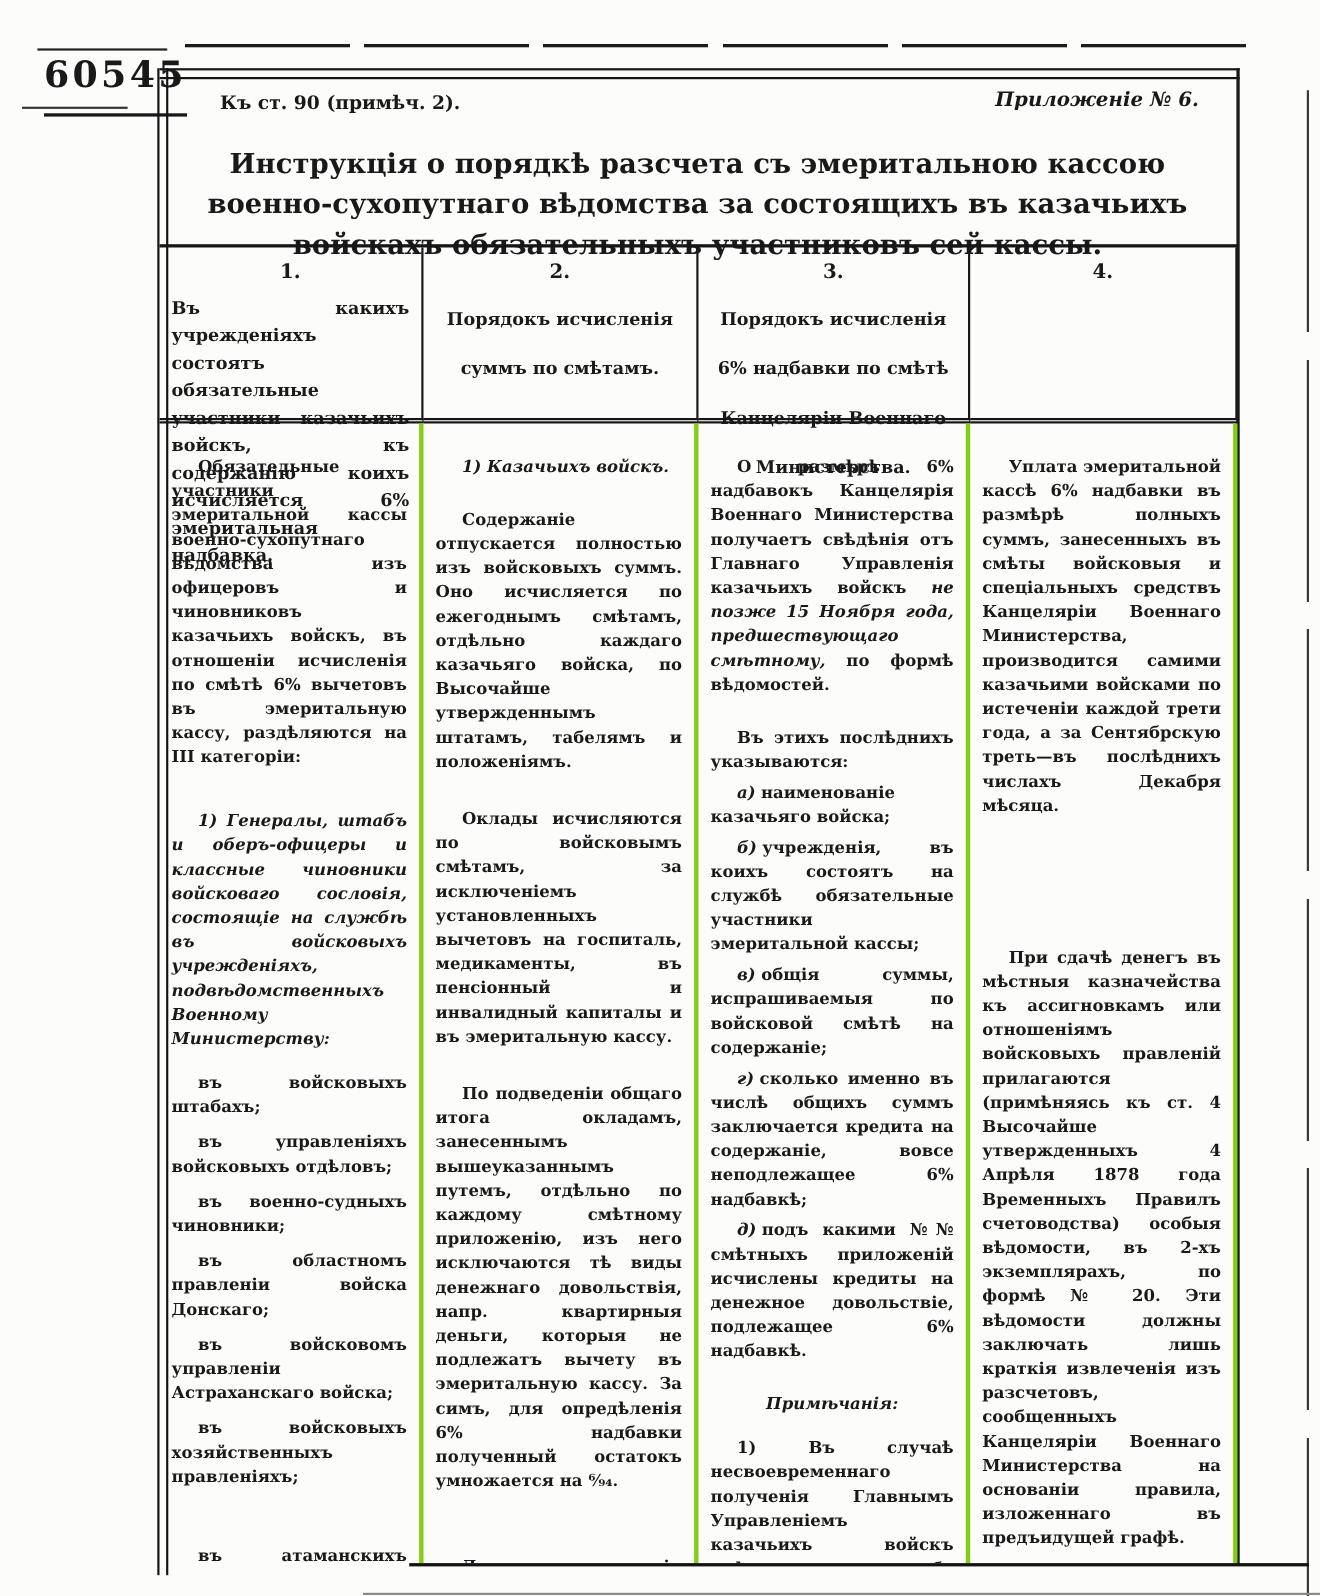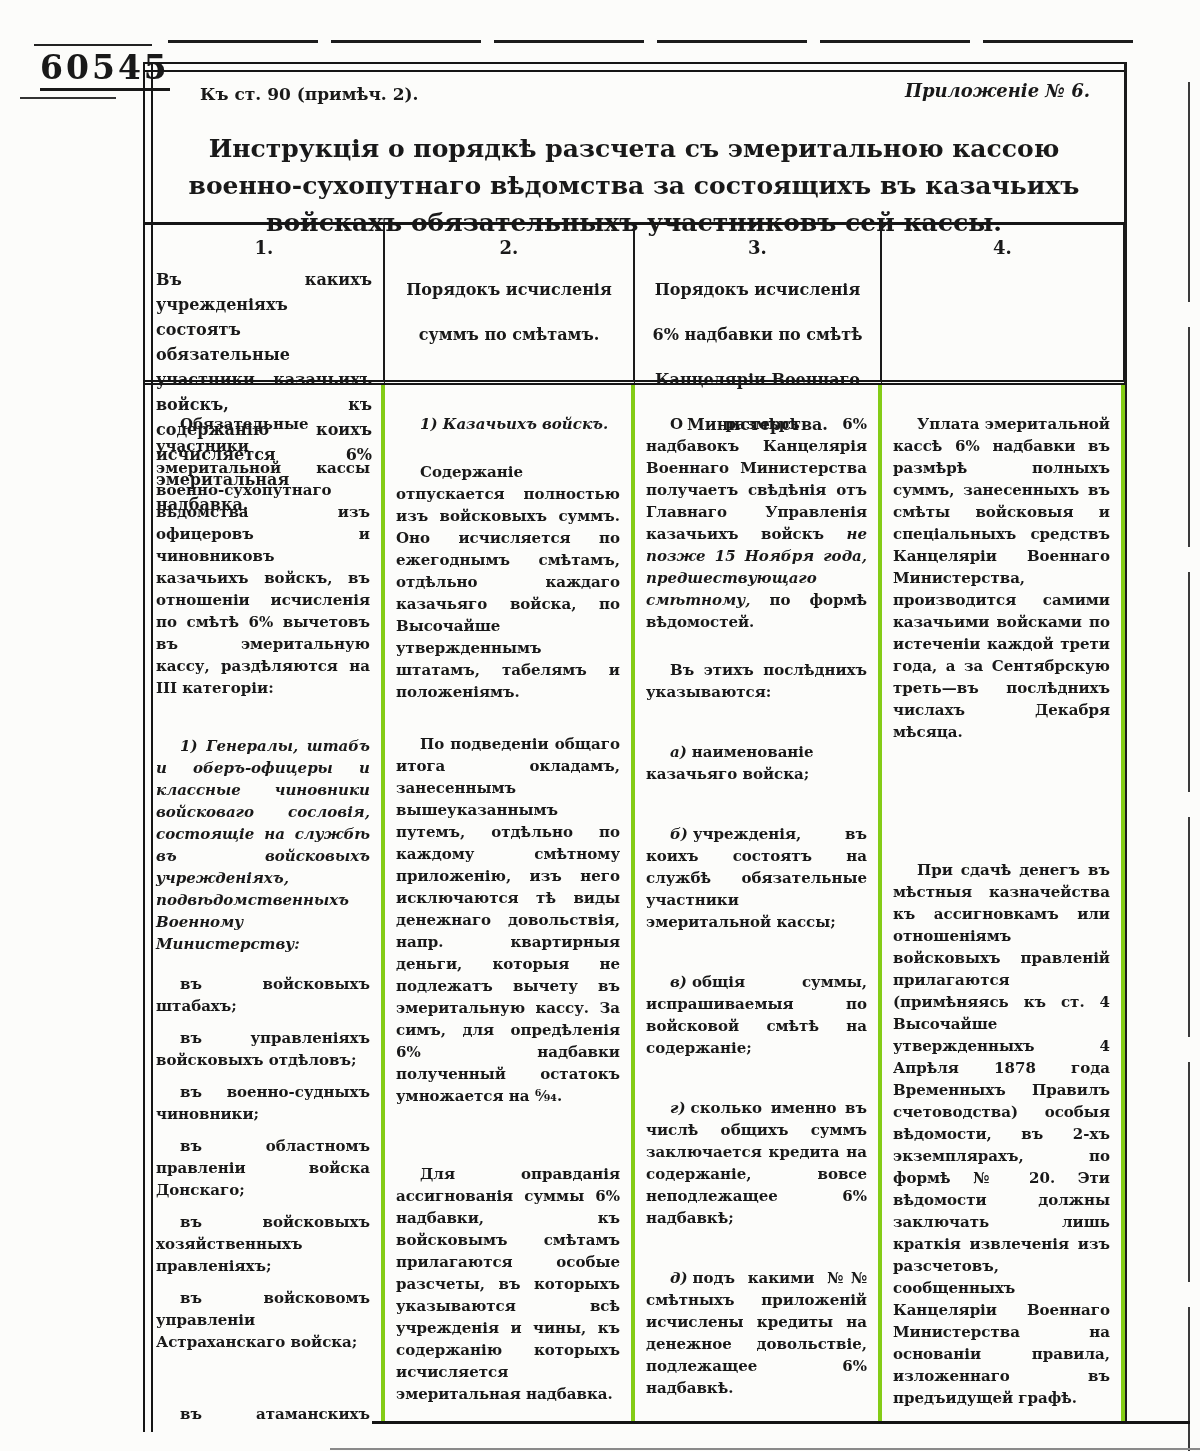--- a/index.html
+++ b/index.html
@@ -9,21 +9,21 @@
     background:#fcfcfa;
     overflow:hidden;
     font-family:"DejaVu Serif", serif;
     color:#191919;
   }
   
   .top-broken-line{position:absolute;top:40px;left:168px;width:978px;height:3px;
     background:repeating-linear-gradient(90deg,#1c1c1c 0 150px,transparent 150px 163px);}
   .stamp-line-above{position:absolute;top:44px;left:34px;width:118px;height:2px;background:#222;}
   .stamp{position:absolute;top:48px;left:40px;font-size:33px;font-weight:bold;
-    letter-spacing:3px;border-bottom:3px solid #181818;padding-bottom:1px;}
+    letter-spacing:3px;border-bottom:3px solid #181818;padding-bottom:16px;}
   .stamp-line-below{position:absolute;top:97px;left:20px;width:96px;height:2px;background:#333;}
   .frame-top{position:absolute;top:62px;left:145px;width:982px;height:6px;
     border-top:2px solid #151515;border-bottom:2px solid #151515;}
   .frame-left{position:absolute;top:62px;left:143px;width:6px;height:1370px;
     border-left:2px solid #151515;border-right:2px solid #151515;}
   .frame-right{position:absolute;top:62px;left:1124px;width:3px;height:1361px;background:#1b1b1b;}
   .page-edge-right{position:absolute;top:82px;left:1188px;width:2px;height:1369px;
     background:repeating-linear-gradient(180deg,#3a3a3a 0 220px,transparent 220px 245px);}
   .bottom-line{position:absolute;top:1421px;left:372px;width:818px;height:3px;background:#141414;}
   .bottom-edge{position:absolute;top:1448px;left:330px;width:870px;height:2px;background:#8a8a8a;}
@@ -44,21 +44,21 @@
   .htext.tight{line-height:25px;text-align:justify;}
   .htext.spread{line-height:45px;text-align:center;}
   .bcell{height:1036px;box-sizing:border-box;border-right:4px solid #84cc16;
     padding:28px 11px 0;overflow:hidden;
     font-size:15px;line-height:22px;font-weight:bold;}
   .para{margin:0;text-align:justify;text-indent:1.6em;}
   .italic{font-style:italic;}
   .center{text-align:center;text-indent:0;}
   .marker{font-style:italic;margin-right:5px;}
   
-  .mt10{margin-top:10px;} .mt18{margin-top:18px;} .mt22{margin-top:38px;}
+  .mt10{margin-top:10px;} .mt18{margin-top:18px;} .mt22{margin-top:6px;}
   .mt26{margin-top:26px;} .mt30{margin-top:30px;}
   .mt36{margin-top:36px;} .mt50{margin-top:50px;}
   .mt56{margin-top:56px;} .mt125{margin-top:116px;}
 </style>
 </head>
 <body>
 
 <div class="page">
 
   <div class="top-broken-line"></div>
@@ -92,29 +92,30 @@
       <div class="hnum">4.</div>
     </div>
 
     <div class="bcell">
       <p class="para">Обязательные участники эмеритальной кассы военно-сухопутнаго вѣдомства изъ офицеровъ и чиновниковъ казачьихъ войскъ, въ отношеніи исчисленія по смѣтѣ 6% вычетовъ въ эмеритальную кассу, раздѣляются на III категоріи:</p>
       <p class="para italic mt36">1) Генералы, штабъ и оберъ-офицеры и классные чиновники войсковаго сословія, состоящіе на службѣ въ войсковыхъ учрежденіяхъ, подвѣдомственныхъ Военному Министерству:</p>
       <p class="para mt18">въ войсковыхъ штабахъ;</p>
       <p class="para mt10">въ управленіяхъ войсковыхъ отдѣловъ;</p>
       <p class="para mt10">въ военно-судныхъ чиновники;</p>
       <p class="para mt10">въ областномъ правленіи войска Донскаго;</p>
+      <p class="para mt10">въ войсковомъ управленіи Астраханскаго войска;</p>
       <p class="para mt10">въ войсковыхъ хозяйственныхъ правленіяхъ;</p>
-      <p class="para mt10">въ войсковомъ управленіи Астраханскаго войска;</p>
       <p class="para mt50">въ атаманскихъ канцеляріяхъ;</p>
 
     </div>
 
     <div class="bcell">
       <p class="para italic">1) Казачьихъ войскъ.</p>
       <p class="para mt26">Содержаніе отпускается полностью изъ войсковыхъ суммъ. Оно исчисляется по ежегоднымъ смѣтамъ, отдѣльно каждаго казачьяго войска, по Высочайше утвержденнымъ штатамъ, табелямъ и положеніямъ.</p>
+      <p class="para mt30">Оклады исчисляются по войсковымъ смѣтамъ, за исключеніемъ установленныхъ вычетовъ на госпиталь, медикаменты, въ пенсіонный и инвалидный капиталы и въ эмеритальную кассу.</p>
       <p class="para mt30">По подведеніи общаго итога окладамъ, занесеннымъ вышеуказаннымъ путемъ, отдѣльно по каждому смѣтному приложенію, изъ него исключаются тѣ виды денежнаго довольствія, напр. квартирныя деньги, которыя не подлежатъ вычету въ эмеритальную кассу. За симъ, для опредѣленія 6% надбавки полученный остатокъ умножается на ⁶⁄₉₄.</p>
       <p class="para mt56">Для оправданія ассигнованія суммы 6% надбавки, къ войсковымъ смѣтамъ прилагаются особые разсчеты, въ которыхъ указываются всѣ учрежденія и чины, къ содержанію которыхъ исчисляется эмеритальная надбавка.</p>
     </div>
 
     <div class="bcell">
       <p class="para"><span>О размѣрѣ 6% надбавокъ Канцелярія Военнаго Министерства получаетъ свѣдѣнія отъ Главнаго Управленія казачьихъ войскъ </span><span class="italic">не позже 15 Ноября года, предшествующаго смѣтному,</span><span> по формѣ вѣдомостей.</span></p>
       <p class="para mt26">Въ этихъ послѣднихъ указываются:</p>
       <p class="para mt22"><span class="marker">а)</span><span>наименованіе казачьяго войска;</span></p>
       <p class="para mt22"><span class="marker">б)</span><span>учрежденія, въ коихъ состоятъ на службѣ обязательные участники эмеритальной кассы;</span></p>
       <p class="para mt22"><span class="marker">в)</span><span>общія суммы, испрашиваемыя по войсковой смѣтѣ на содержаніе;</span></p>

